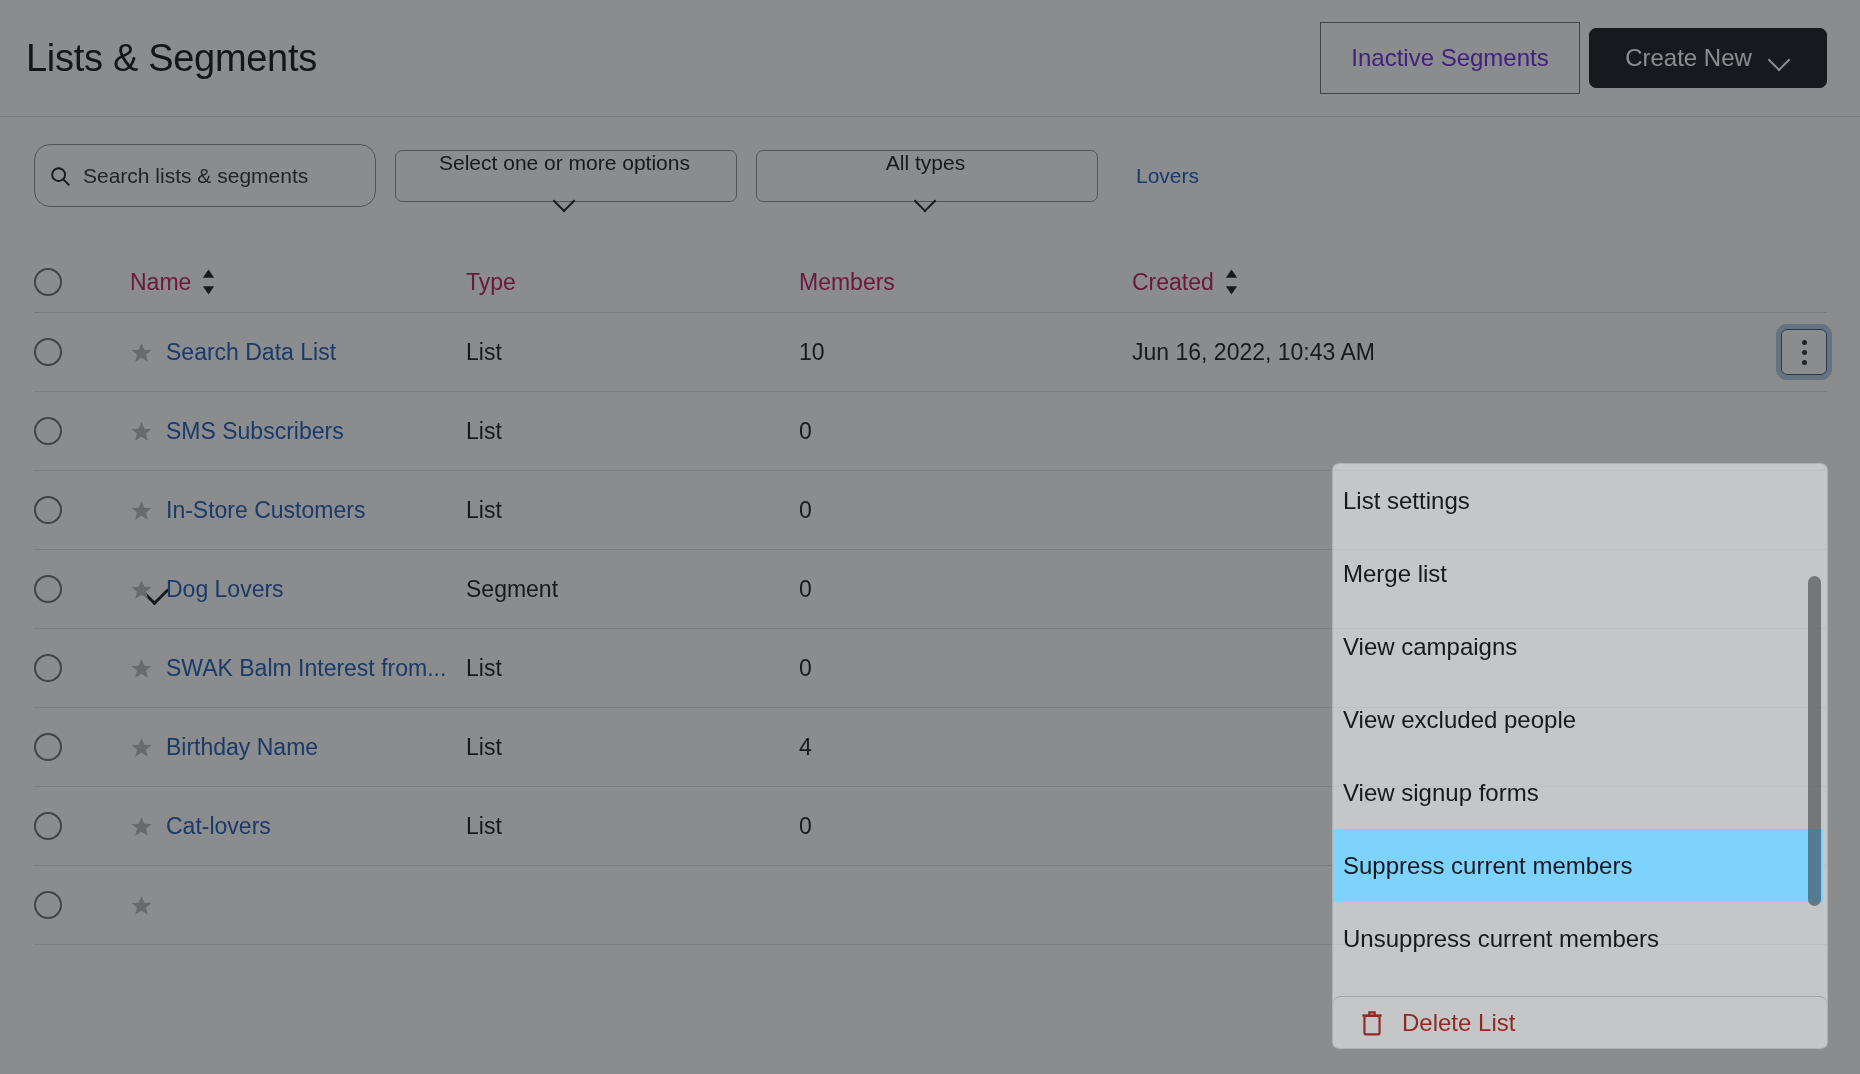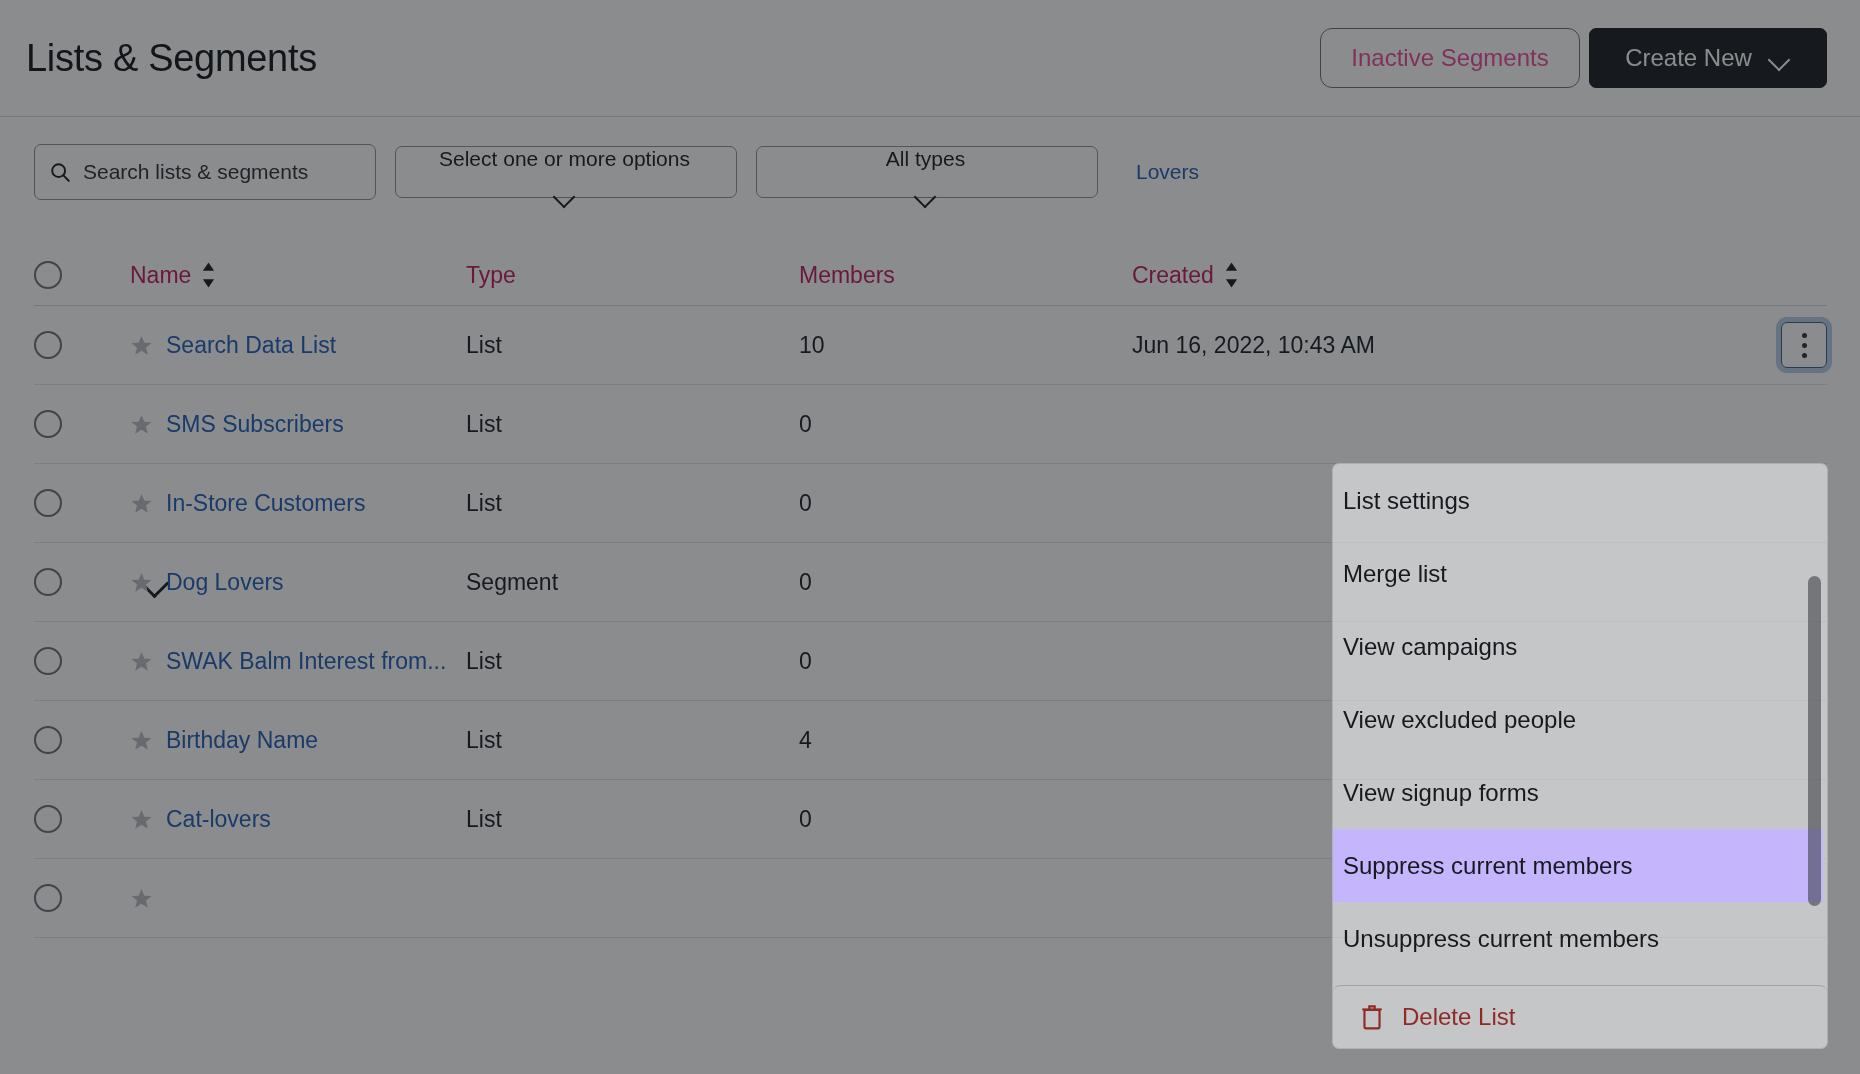--- a/index.html
+++ b/index.html
@@ -26,24 +26,24 @@
   }
   .page-title {
     font-size: 38px; font-weight: 400; color: #0f1114;
     letter-spacing: -0.3px;
   }
   .header-actions {
     margin-left: auto;
     display: flex; align-items: center; gap: 9px;
   }
   .btn-secondary {
-    height: 60px; min-width: 260px;
-    border: 1px solid #6b6f76; border-radius: 12px;
+    height: 72px; min-width: 260px;
+    border: 1px solid #6b6f76; border-radius: 0;
     background: transparent;
-    color: #ec4899; font-size: 24px;
+    color: #6d28d9; font-size: 24px;
     font-family: "Liberation Sans", sans-serif;
     display: flex; align-items: center; justify-content: center;
     padding: 0 24px; cursor: pointer;
   }
   .btn-primary {
     height: 60px; min-width: 238px;
     border: 1px solid #16191d; border-radius: 7px;
     background: #16191d;
     color: #ffffff; font-size: 24px;
     font-family: "Liberation Sans", sans-serif;
@@ -62,22 +62,22 @@
     transform: rotate(45deg);
   }
 
   
   .filter-bar {
     display: flex; align-items: center;
     padding: 27px 34px 0 34px;
     gap: 19px;
   }
   .search-box {
-    width: 342px; height: 56px;
-    border: 1px solid #8d9096; border-radius: 7px;
+    width: 342px; height: 63px;
+    border: 1px solid #8d9096; border-radius: 16px;
     display: flex; align-items: center;
     padding: 0 14px; gap: 12px;
     background: transparent;
   }
   .search-ico { width: 22px; height: 22px; flex: none; color: #16191d; }
   .search-ph { font-size: 21px; color: #2b2e33; }
   .select-box {
     height: 52px;
     border: 1px solid #8d9096; border-radius: 7px;
     display: flex; align-items: center; justify-content: space-between;
@@ -166,26 +166,26 @@
   }
   .menu-item {
     height: 73px;
     display: flex; align-items: center;
     padding-left: 10px;
     font-size: 24px; color: #16191d;
     cursor: pointer;
     white-space: nowrap;
   }
   .menu-item.highlight {
-    background: #c4b5fd;
+    background: #7dd3fc;
     width: 490px;
   }
   .menu-footer {
     position: absolute; left: 0; right: 0; bottom: 0;
-    height: 63px;
+    height: 52px;
     border-top: 1px solid rgba(150,153,158,0.75);
     display: flex; align-items: center;
     padding-left: 26px; gap: 17px;
     cursor: pointer;
     border-radius: 7px;
   }
   .trash { width: 26px; height: 28px; color: #8f2a25; flex: none; }
   .danger-label { font-size: 24px; color: #8f2a25; }
 
   .menu-sb {

